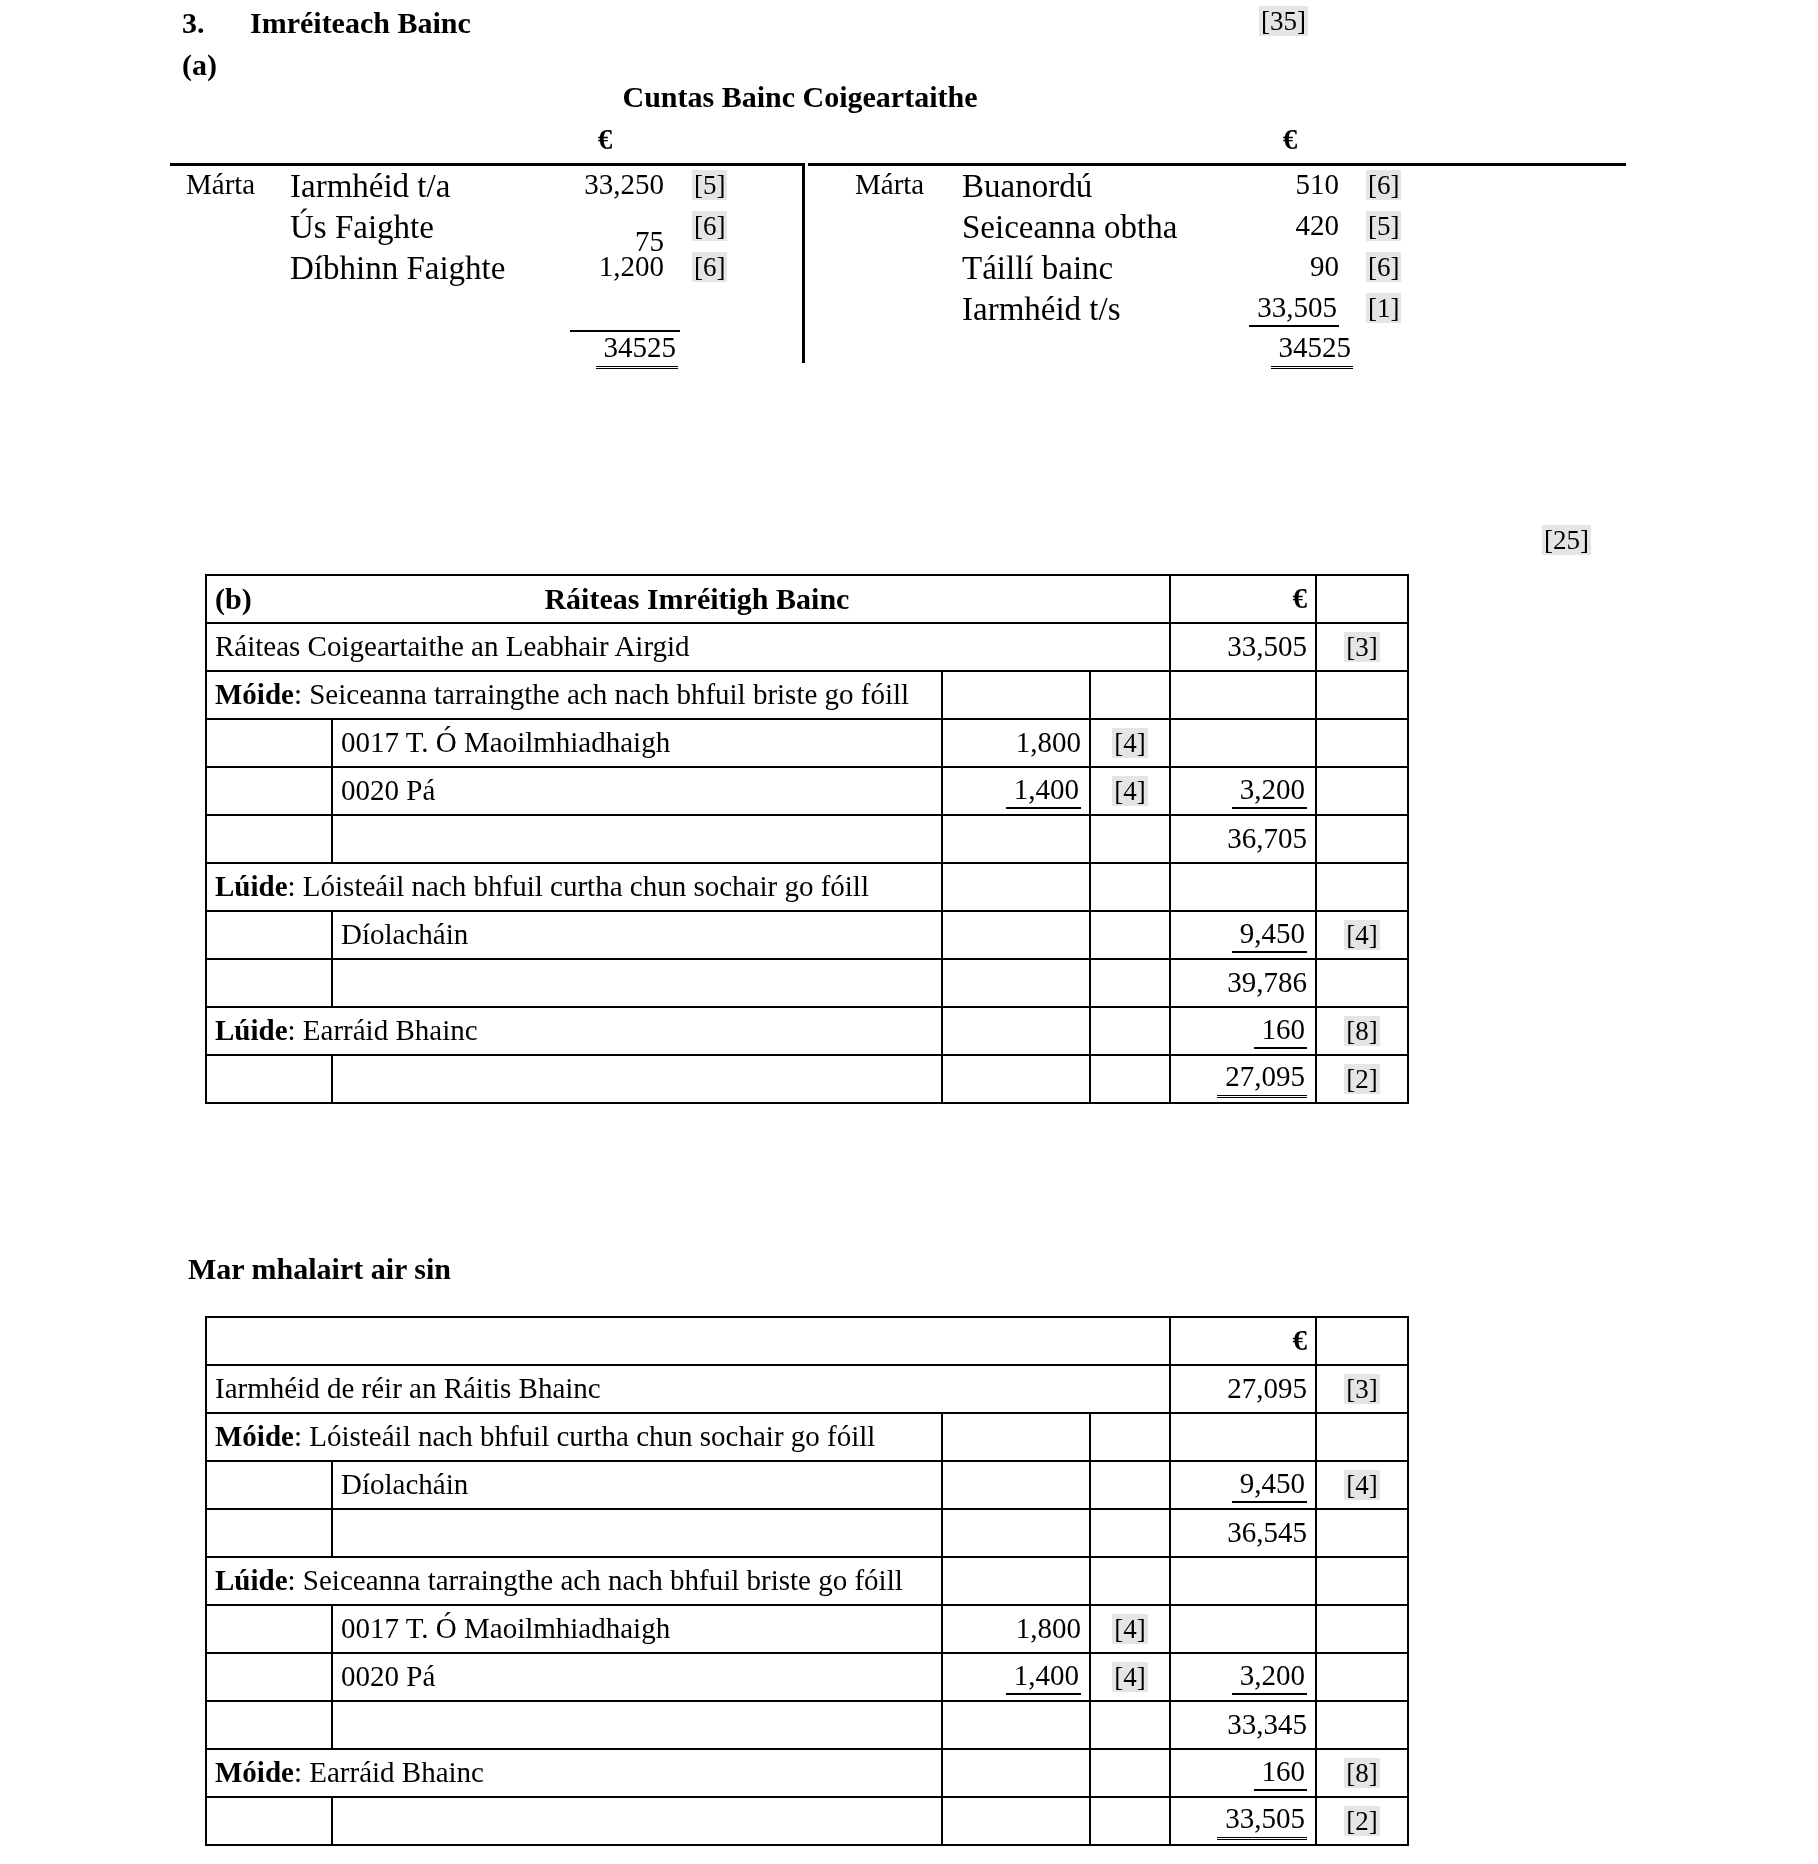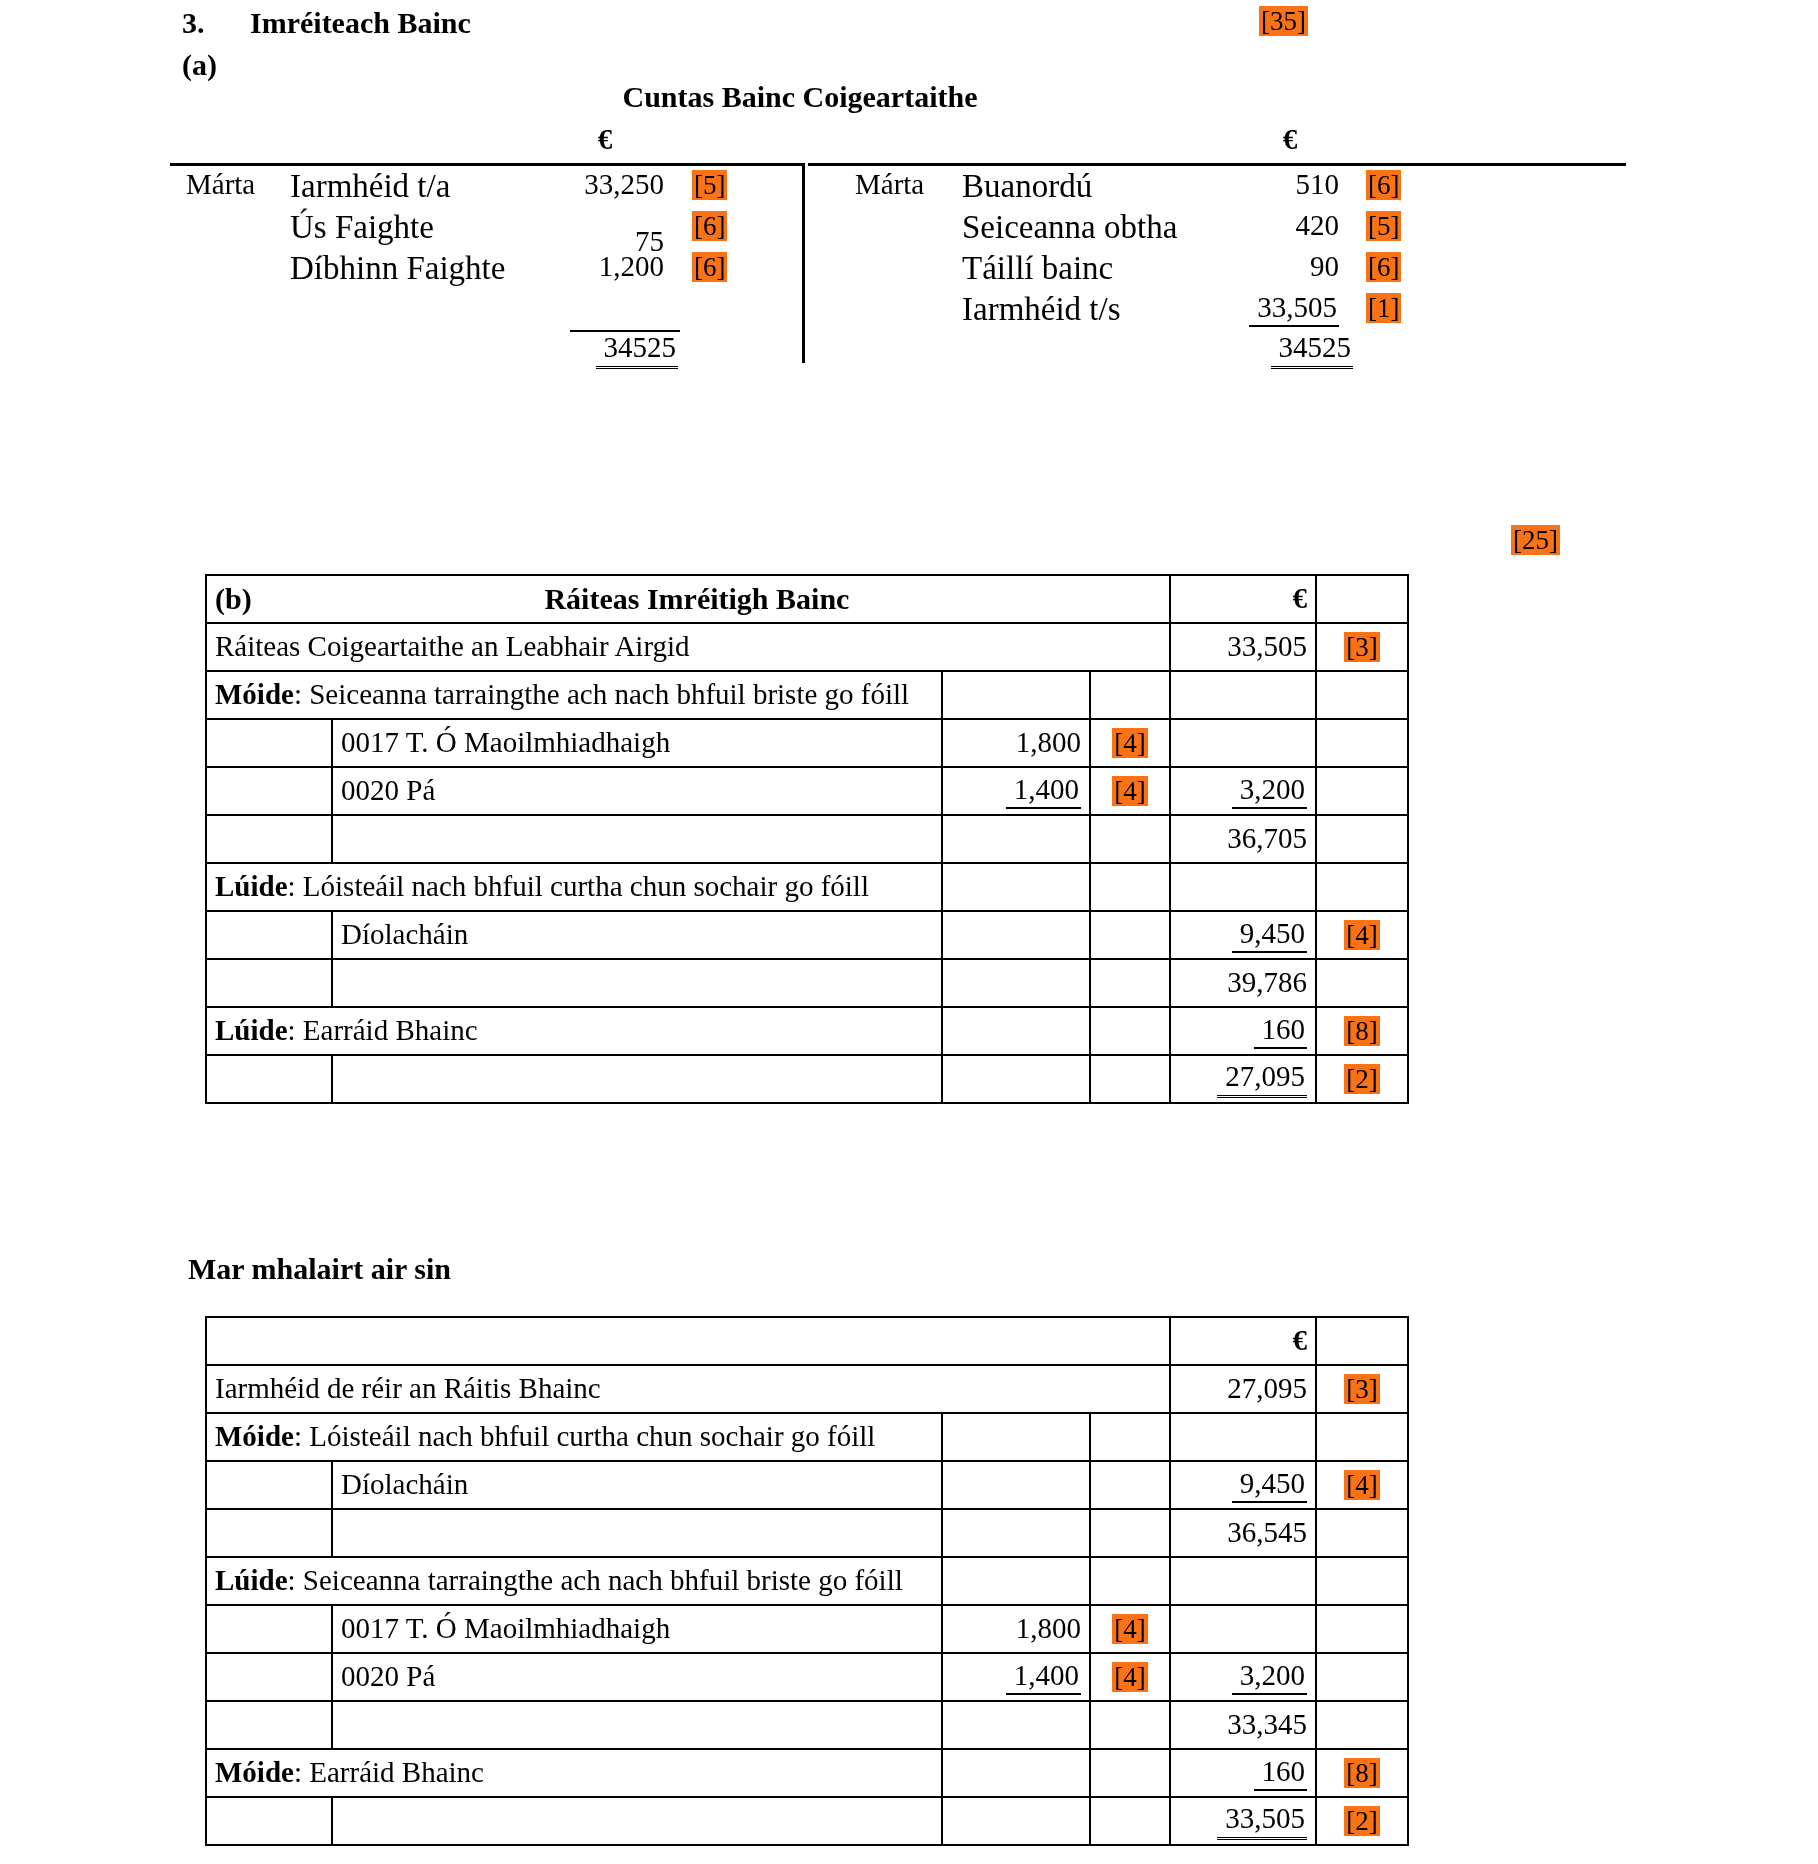--- a/index.html
+++ b/index.html
@@ -17,21 +17,21 @@
   }
 
   .page {
     position: relative;
     width: 1818px;
     height: 1864px;
   }
 
   
   .badge {
-    background: #f97316;
+    background: #e5e5e5;
     padding: 0 2px;
     font-size: 27px;
     line-height: 1;
     font-family: "Liberation Serif", "DejaVu Serif", serif;
   }
   .bold { font-weight: bold; margin-top: 15px; }
 
   
   .ul1 {
     border-bottom: 2px solid #000;
@@ -115,21 +115,21 @@
     border-left: 3px solid #000;
   }
   .ta-date  { position: absolute; font-size: 29px; }
   .ta-desc  { position: absolute; font-size: 33px; }
   .ta-amt   { position: absolute; font-size: 29px; text-align: right; }
   .ta-bdg   { position: absolute; font-size: 27px; }
 
   
   .mark25 {
     position: absolute;
-    left: 1478px; top: 527px; padding-left: 33px;
+    left: 1509px; top: 527px; padding-left: 33px;
   }
 
   
   table.stmt {
     position: absolute;
     border-collapse: collapse;
     table-layout: fixed;
     font-size: 29px;
   }
   table.stmt td {

